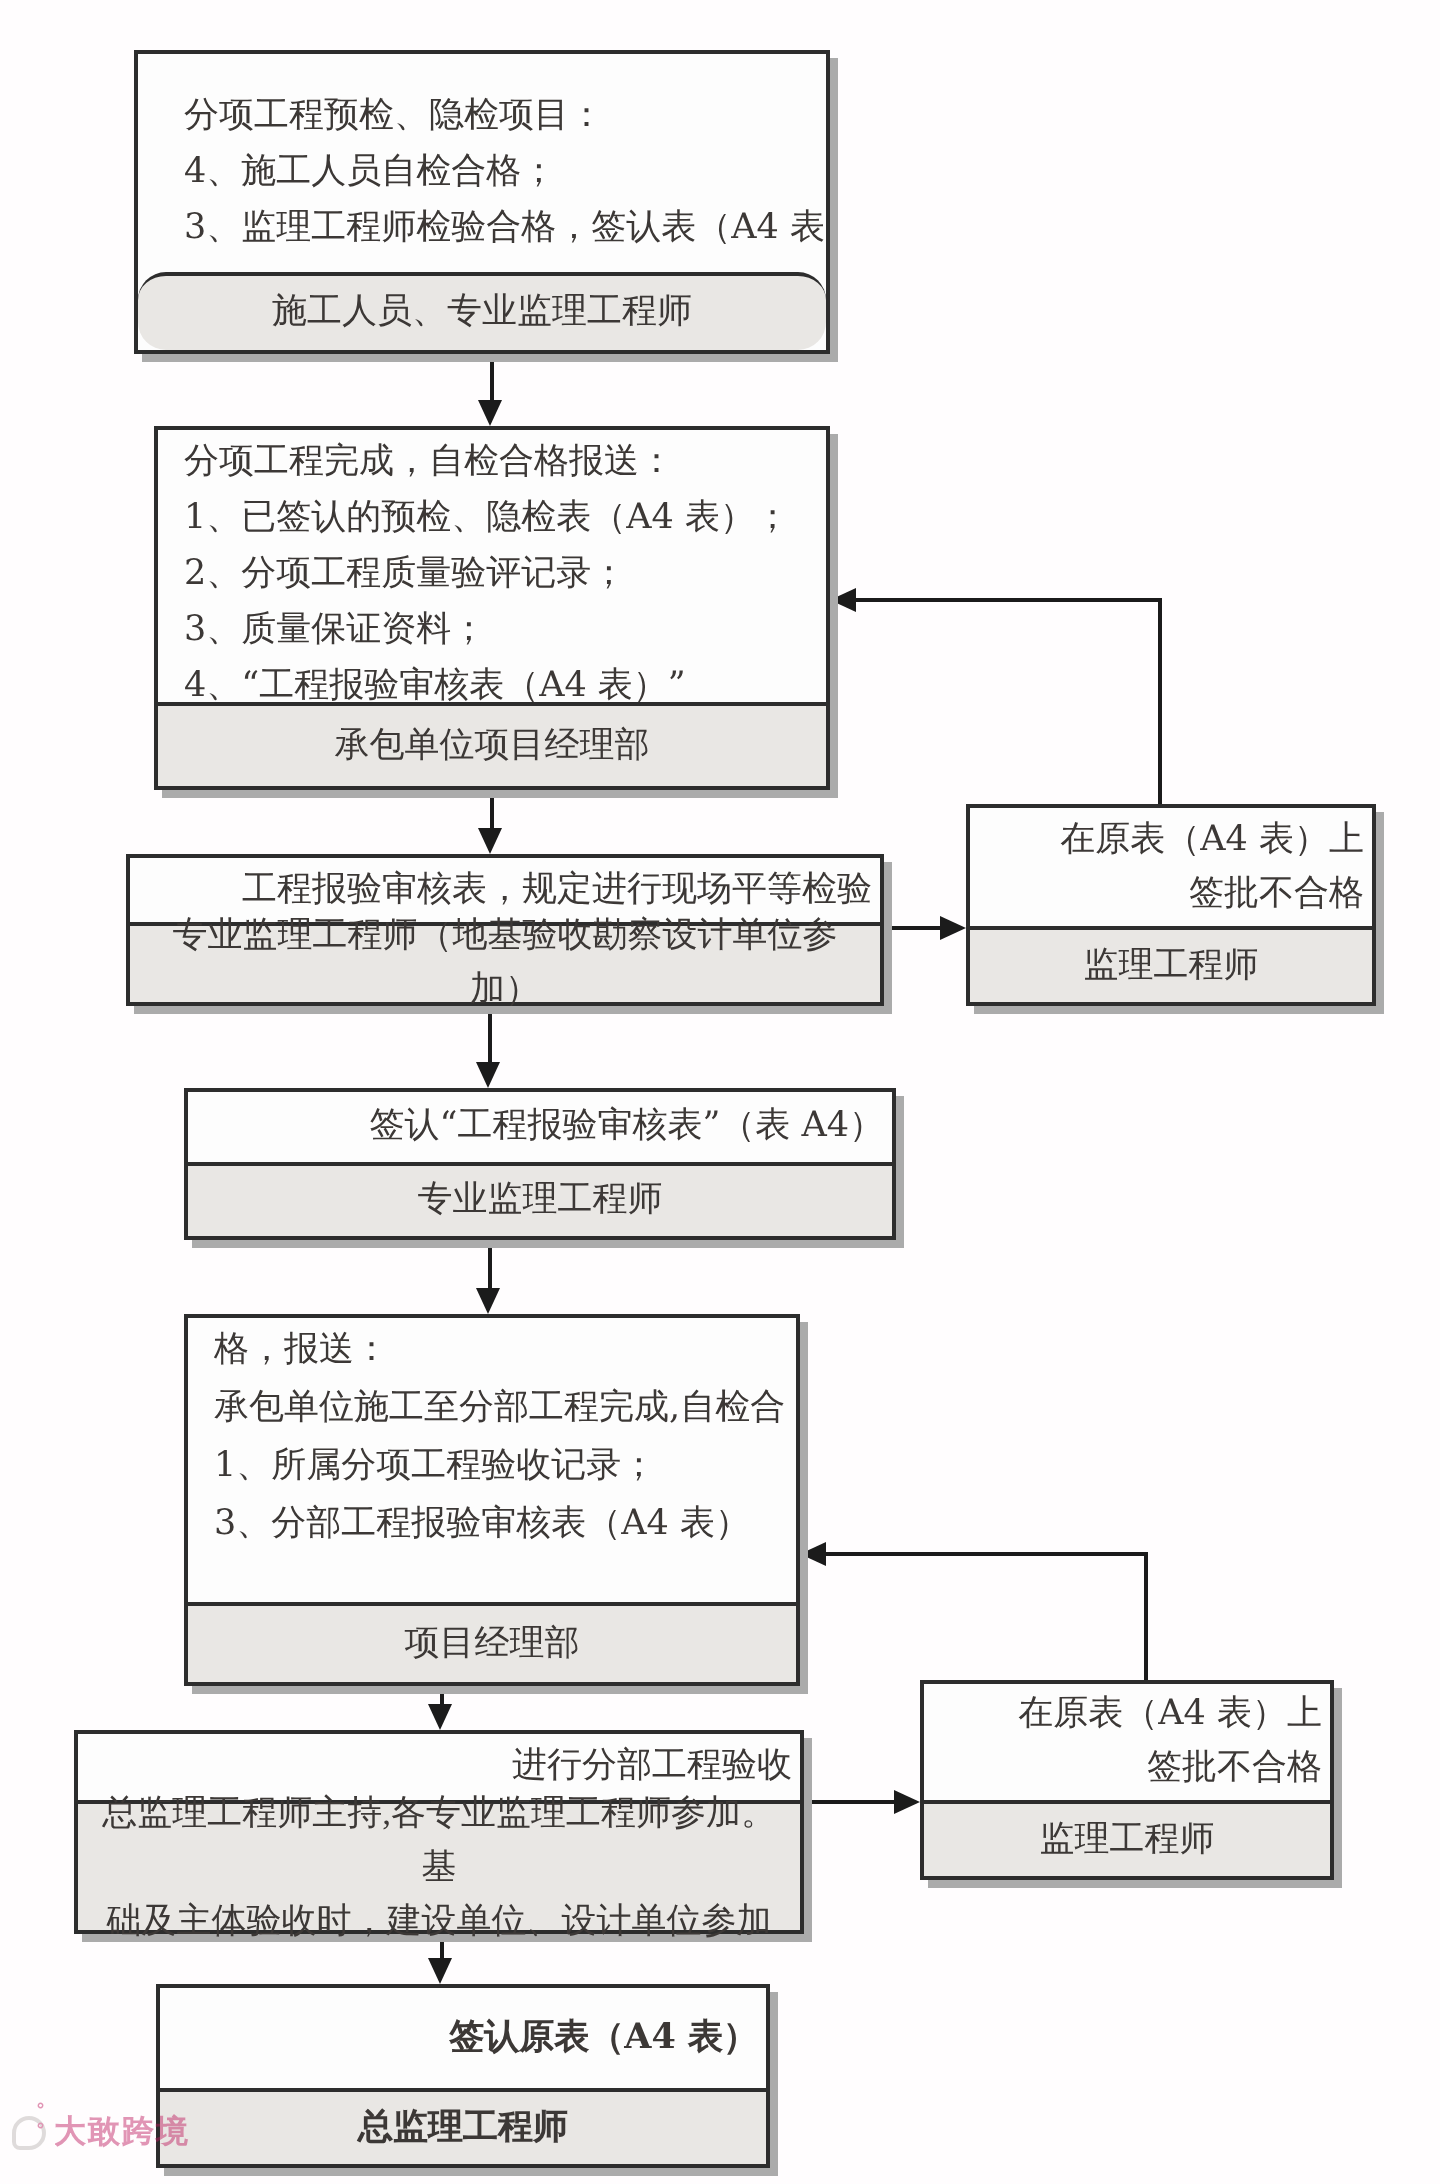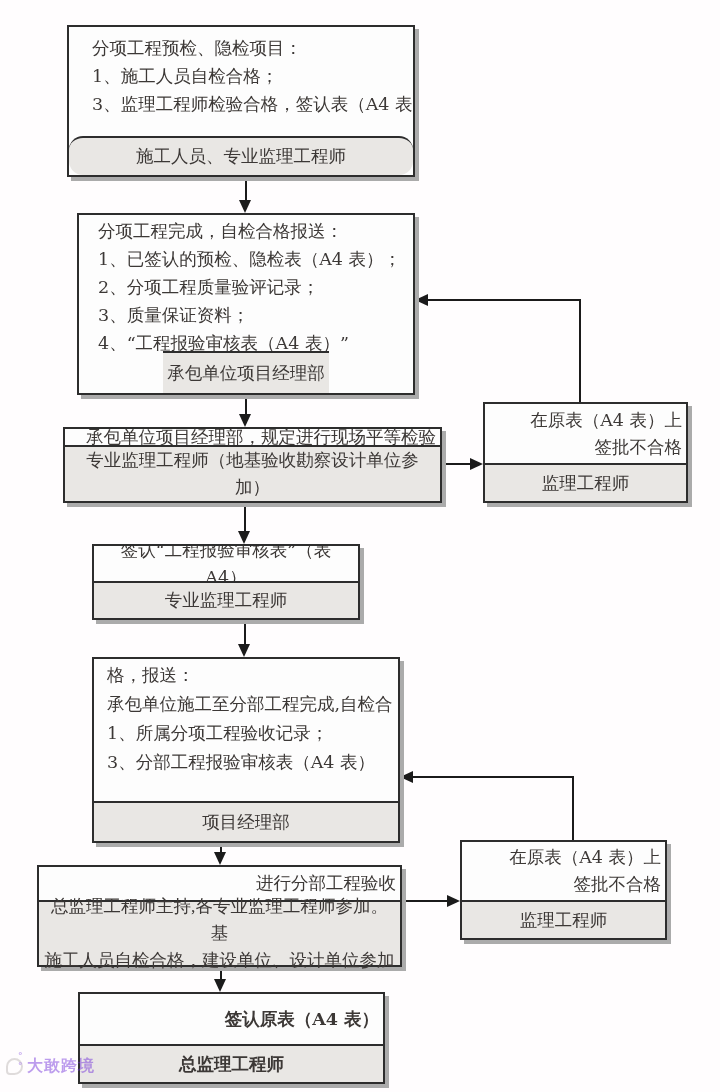--- a/index.html
+++ b/index.html
@@ -25,21 +25,21 @@
     z-index:2;
     color:#3c3836;
     font-size:17.5px;
   }
   .node .body{
     flex:1;
     background:#fdfdfd;
     overflow:hidden;
   }
   .node .body.list{
-    padding:7px 6px 0 23px;
+    padding:17px 6px 0 23px;
     text-align:left;
   }
   .node .body.list.tight{padding-left:13px;padding-top:2px;}
   .node .body.center{
     display:flex;
     flex-direction:column;
     align-items:flex-end;
     justify-content:center;
     text-align:center;
     padding:0 4px;
@@ -54,25 +54,25 @@
     align-items:center;
     justify-content:center;
     text-align:center;
     padding:0 4px;
     box-sizing:border-box;
   }
   .fl{line-height:27px;}
   
   #b1{left:67px; top:25px;  width:348px; height:152px;}
   #b1 .footer{height:39px;border-radius:14px;}
-  #b2{left:77px; top:213px; width:338px; height:182px;align-items:center;}
+  #b2{left:77px; top:213px; width:338px; height:182px;}
   #b2 .footer{height:42px;}
   #b3{left:63px; top:427px; width:379px; height:76px;}
-  #b3 .footer{height:56px;}
-  #b4{left:92px; top:544px; width:268px; height:76px;}
+  #b3 .footer{height:40px;}
+  #b4{left:92px; top:544px; width:356px; height:76px;}
   #b4 .footer{height:37px;}
   #b5{left:92px; top:657px; width:308px; height:186px;}
   #b5 .footer{height:40px;}
   #b6{left:37px; top:865px; width:365px; height:102px;}
   #b6 .footer{height:65px;font-family:Liberation Serif, serif;}
   #b7{left:78px; top:992px; width:307px; height:92px;font-weight:bold;}
   #b7 .footer{height:38px;}
   #r1{left:483px; top:402px; width:205px; height:101px;}
   #r1 .footer{height:38px;}
   #r2{left:460px; top:840px; width:207px; height:100px;}
@@ -103,21 +103,21 @@
   #h1{left:442px;top:463px;width:31px;}    #h1a{left:470px;top:458px;}
   
   #f2v{left:572px;top:776px;height:64px;}
   #f2h{left:412px;top:776px;width:162px;}
   #f2a{left:400px;top:771px;}
   #h2{left:402px;top:900px;width:47px;}    #h2a{left:447px;top:895px;}
   
   #wm{
     position:absolute;left:6px;top:1056px;z-index:3;
     display:flex;align-items:center;gap:4px;
-    color:#6d28d9;opacity:.45;font-size:16px;
+    color:#be185d;opacity:.45;font-size:16px;
     font-family:"DejaVu Sans","Liberation Sans",sans-serif;
     font-weight:bold;letter-spacing:1px;
   }
   #wm .logo{
     width:17px;height:17px;border:2px solid #b9b4b2;border-radius:50% 50% 50% 4px;
     box-sizing:border-box;position:relative;
   }
   #wm .logo:after{
     content:"°°";position:absolute;top:-9px;left:10px;font-size:9px;letter-spacing:0;
   }
@@ -148,21 +148,21 @@
 
   <div class="vline" id="f2v"></div>
   <div class="hline" id="f2h"></div>
   <div class="arrow-left" id="f2a"></div>
   <div class="hline" id="h2"></div>
   <div class="arrow-right" id="h2a"></div>
 
   <div class="node" id="b1">
     <div class="body list">
       <div class="line">分项工程预检、隐检项目：</div>
-      <div class="line">1、施工人员自检合格；</div>
+      <div class="line">4、施工人员自检合格；</div>
       <div class="line">3、监理工程师检验合格，签认表（A4 表）。</div>
     </div>
     <div class="footer">
       <div class="fl">施工人员、专业监理工程师</div>
     </div>
   </div>
 
   <div class="node" id="b2">
     <div class="body list tight">
       <div class="line">分项工程完成，自检合格报送：</div>
@@ -171,21 +171,21 @@
       <div class="line">3、质量保证资料；</div>
       <div class="line">4、“工程报验审核表（A4 表）”</div>
     </div>
     <div class="footer">
       <div class="fl">承包单位项目经理部</div>
     </div>
   </div>
 
   <div class="node" id="b3">
     <div class="body center">
-      <div class="fl">承包单位项目经理部，规定进行现场平等检验</div>
+      <div class="fl">工程报验审核表，规定进行现场平等检验</div>
     </div>
     <div class="footer">
       <div class="fl">专业监理工程师（地基验收勘察设计单位参加）</div>
     </div>
   </div>
 
   <div class="node" id="b4">
     <div class="body center">
       <div class="fl">签认“工程报验审核表”（表 A4）</div>
     </div>
@@ -205,21 +205,21 @@
       <div class="fl">项目经理部</div>
     </div>
   </div>
 
   <div class="node" id="b6">
     <div class="body center">
       <div class="fl">进行分部工程验收</div>
     </div>
     <div class="footer">
       <div class="fl">总监理工程师主持,各专业监理工程师参加。基</div>
-      <div class="fl">施工人员自检合格，建设单位、设计单位参加</div>
+      <div class="fl">础及主体验收时，建设单位、设计单位参加</div>
     </div>
   </div>
 
   <div class="node" id="b7">
     <div class="body center">
       <div class="fl">签认原表（A4 表）</div>
     </div>
     <div class="footer">
       <div class="fl">总监理工程师</div>
     </div>

